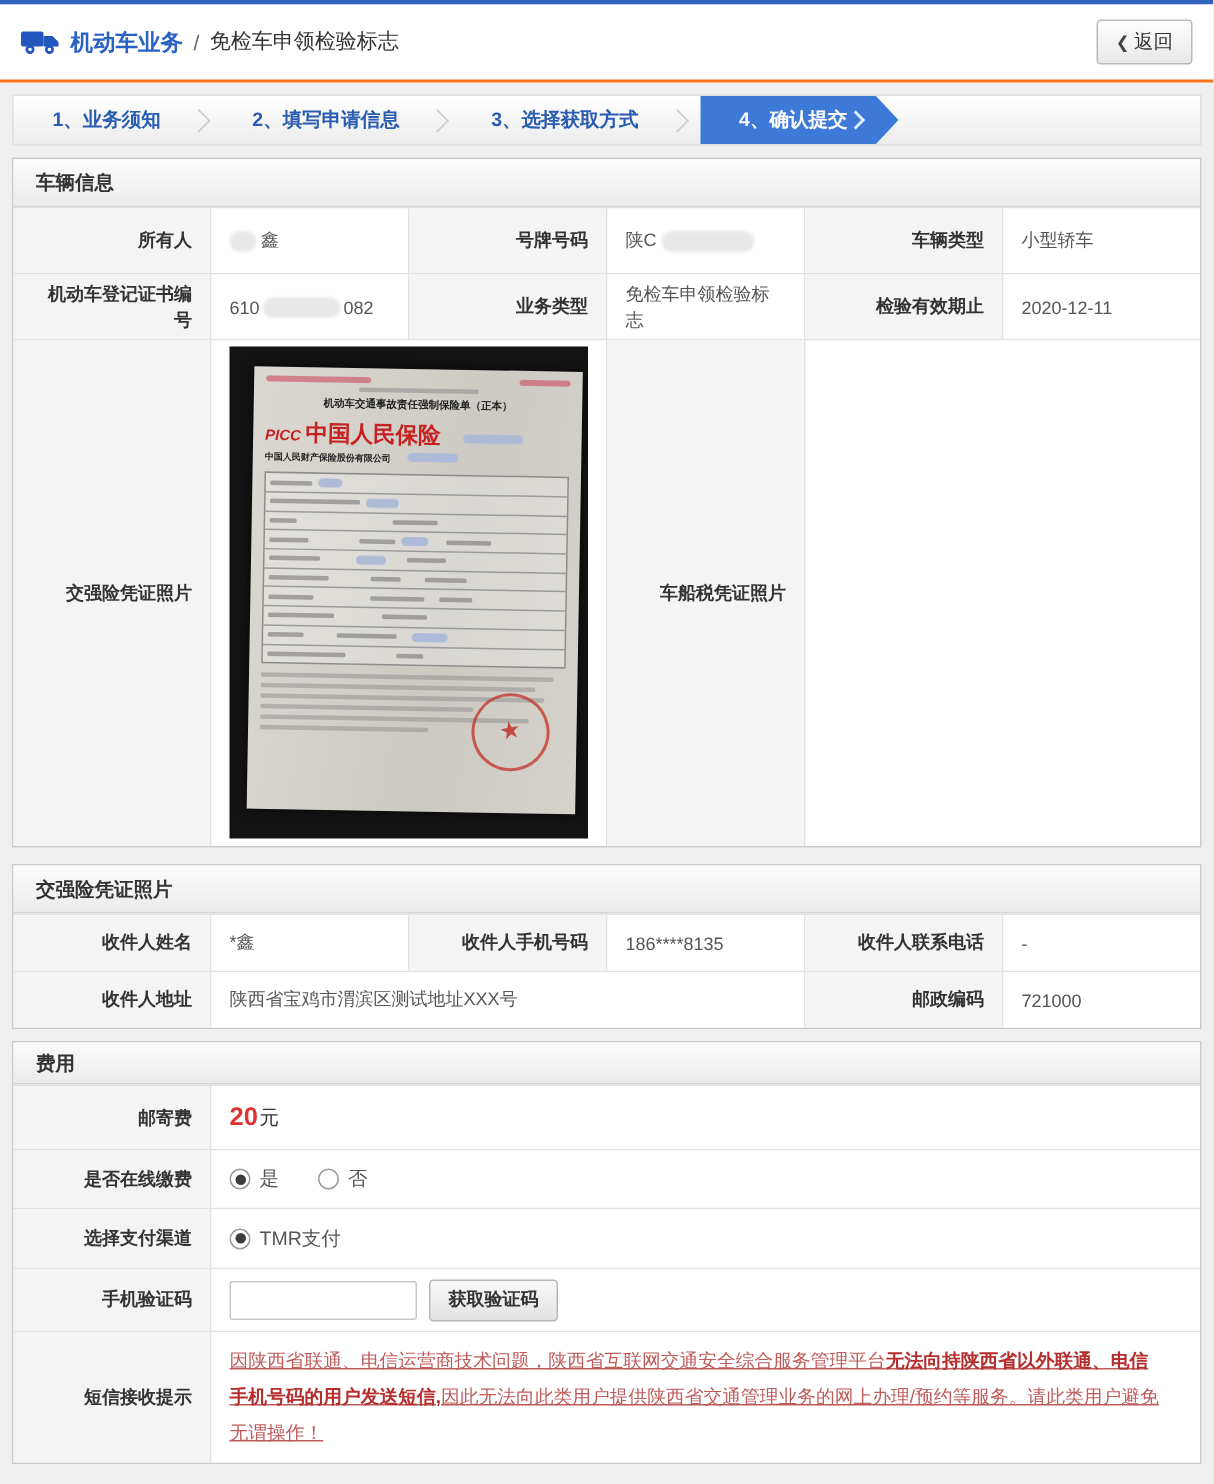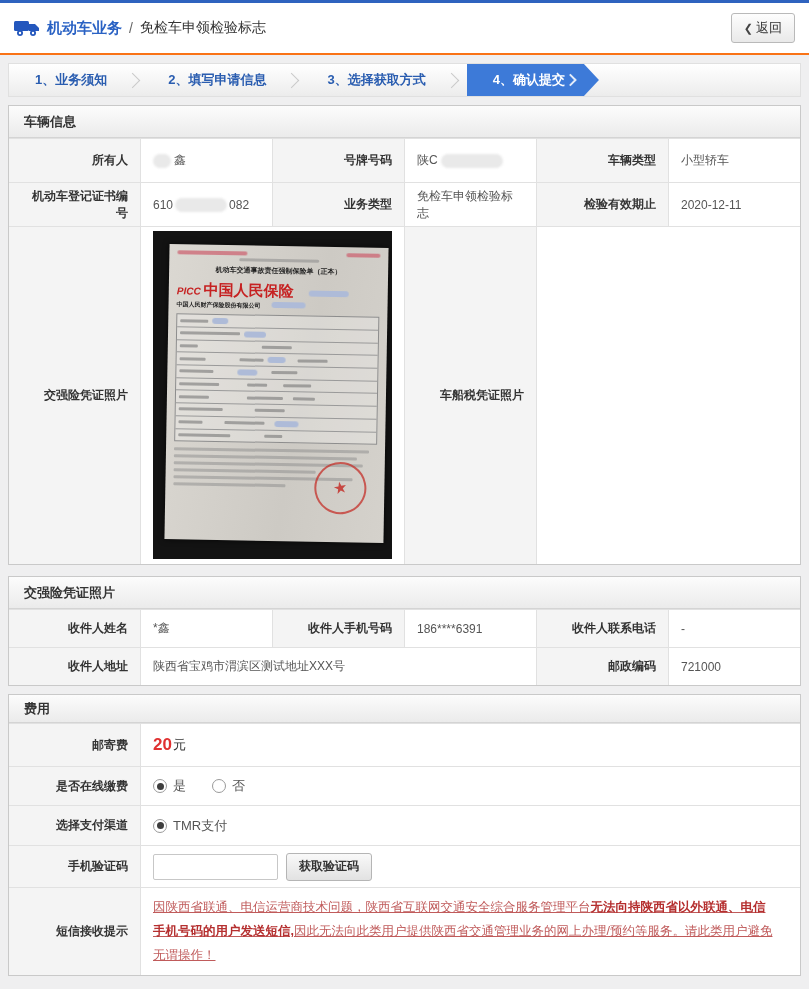--- a/index.html
+++ b/index.html
@@ -297,21 +297,21 @@
   </div>
 </div>
 
 <div class="section sec2">
   <div class="section-header">交强险凭证照片</div>
 
   <div class="grid-row cols6">
     <div class="cell lbl">收件人姓名</div>
     <div class="cell val">*鑫</div>
     <div class="cell lbl">收件人手机号码</div>
-    <div class="cell val">186****6391</div>
+    <div class="cell val">186****8135</div>
     <div class="cell lbl">收件人联系电话</div>
     <div class="cell val">-</div>
   </div>
 
   <div class="grid-row cols-addr">
     <div class="cell lbl">收件人地址</div>
     <div class="cell val">陕西省宝鸡市渭滨区测试地址XXX号</div>
     <div class="cell lbl">邮政编码</div>
     <div class="cell val">721000</div>
   </div>

